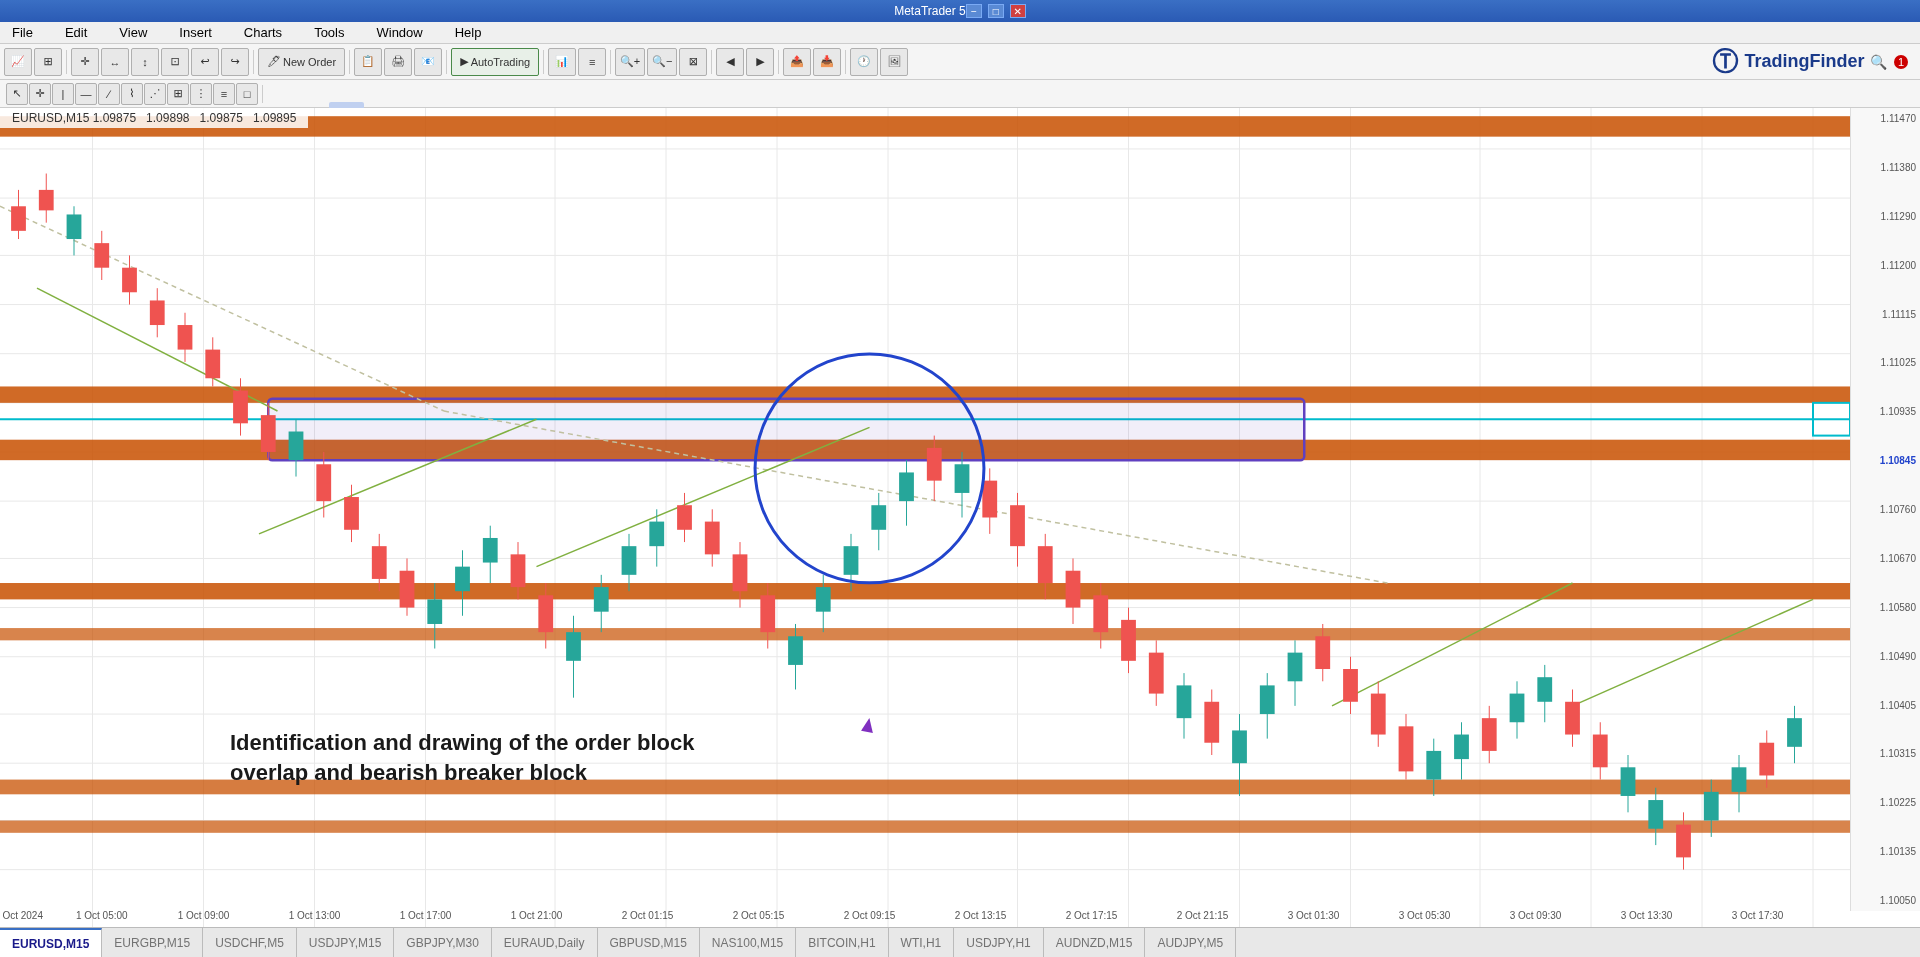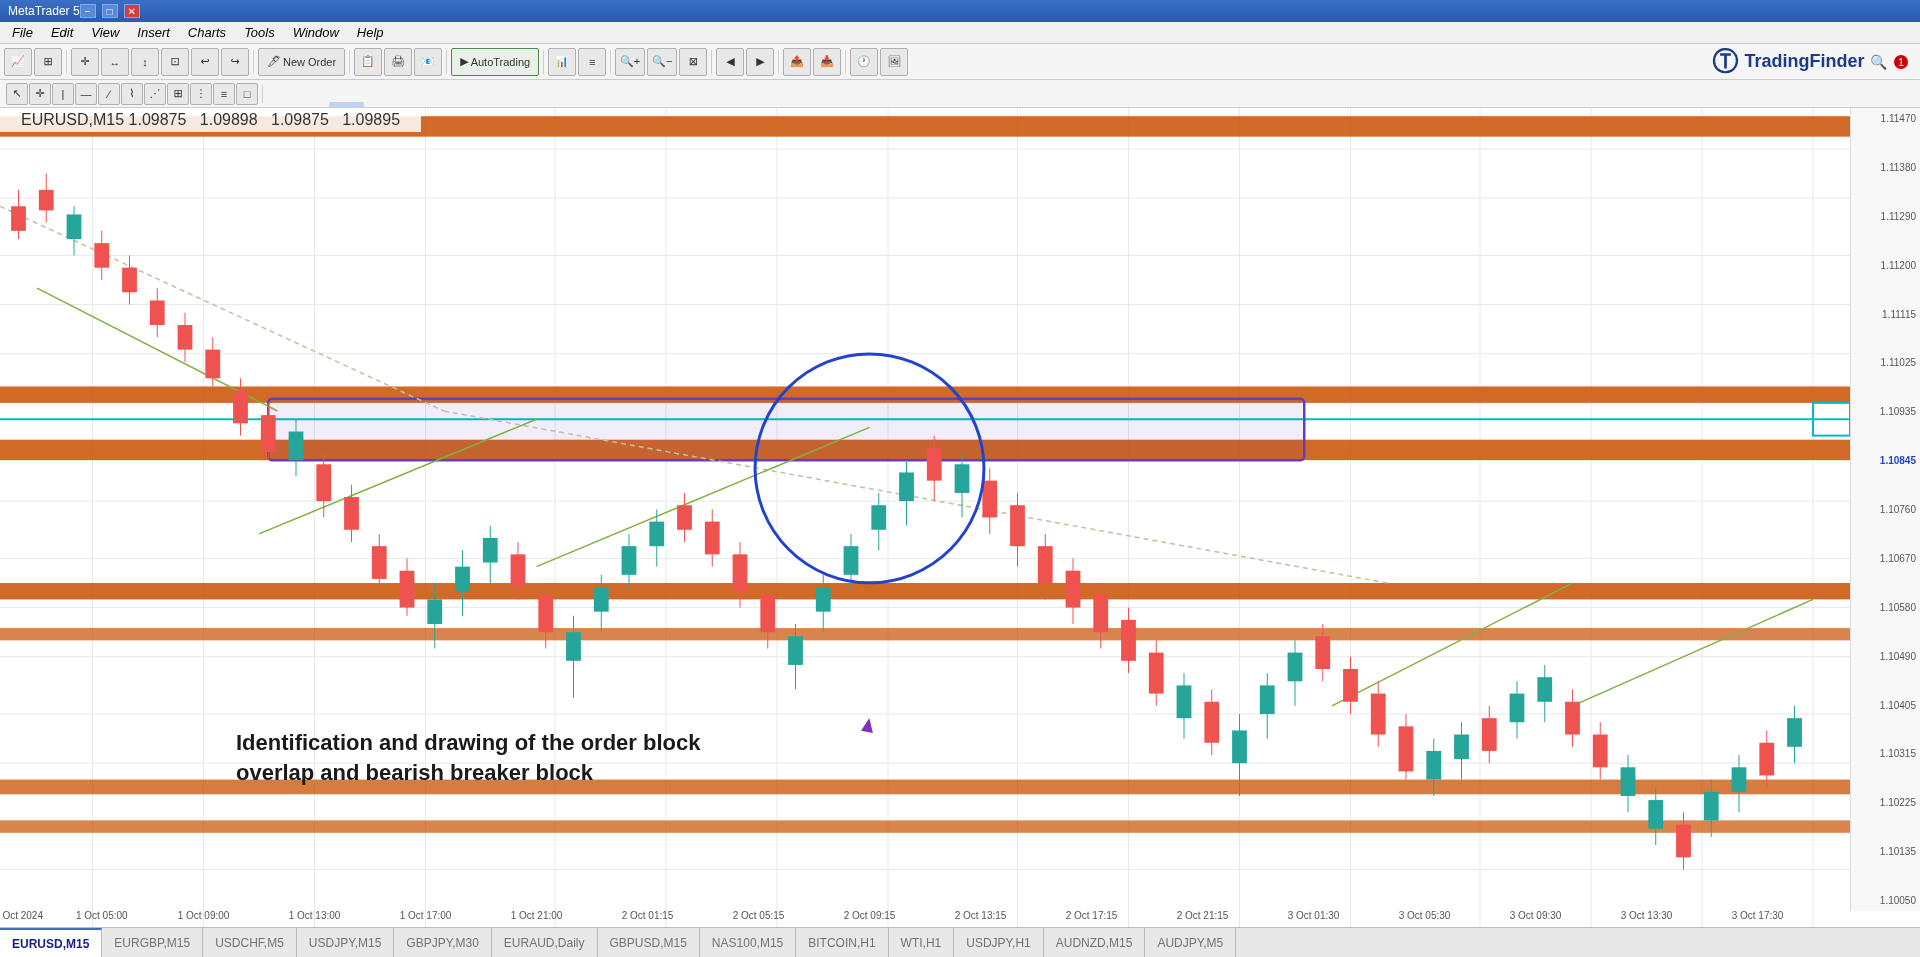--- a/index.html
+++ b/index.html
@@ -1,31 +1,31 @@
 <!DOCTYPE html>
 <html><head>
   <meta charset="utf-8">
   <style>
     * { margin: 0; padding: 0; box-sizing: border-box; }
     body { width: 1920px; height: 957px; overflow: hidden; background: #1a1a2e; font-family: 'Segoe UI', Tahoma, Arial, sans-serif; }
 
     
     #title-bar {
       width: 100%; height: 22px; background: linear-gradient(to bottom, #3a6fc4, #2a5ab4);
-      display: flex; align-items: center; justify-content: flex-start;
+      display: flex; align-items: center; justify-content: center;
       padding: 0 8px; color: white; font-size: 12px;
     }
     #title-bar-controls { display: flex; gap: 6px; }
     .title-btn { width: 16px; height: 14px; background: #5a8ad4; border: 1px solid #7aaaf4; display: flex; align-items: center; justify-content: center; font-size: 10px; color: white; cursor: pointer; }
 
     
     #menu-bar {
       width: 100%; height: 22px; background: #f0f0f0;
-      display: flex; align-items: center; padding: 0 4px; gap: 2px;
-      border-bottom: 1px solid #ccc; font-size: 13px; font-style: italic;
+      display: flex; align-items: center; padding: 0 4px; gap: 16px;
+      border-bottom: 1px solid #ccc; font-size: 13px;
     }
     .menu-item { padding: 2px 8px; cursor: pointer; color: #000; }
 
     
     #toolbar {
       width: 100%; height: 36px; background: #f5f5f5;
       display: flex; align-items: center; padding: 0 4px; gap: 2px;
       border-bottom: 1px solid #ccc;
     }
     .toolbar-btn {
@@ -65,21 +65,21 @@
       position: relative;
       width: 100%;
       height: calc(957px - 22px - 22px - 36px - 28px - 30px);
       background: #ffffff;
       overflow: hidden;
     }
 
     
     #chart-info {
       position: absolute; top: 0; left: 0;
-      padding: 3px 21px; font-size: 16px; color: #333;
+      padding: 3px 12px; font-size: 12px; color: #333;
       z-index: 10; background: rgba(255,255,255,0.85);
     }
 
     
     #price-axis {
       position: absolute; right: 0; top: 0; bottom: 16px; width: 70px;
       background: #f8f8f8; border-left: 1px solid #ddd;
       display: flex; flex-direction: column; justify-content: space-between;
       padding: 5px 4px; z-index: 5;
     }
@@ -491,21 +491,21 @@
     <span class="price-label">1.10580</span>
     <span class="price-label">1.10490</span>
     <span class="price-label">1.10405</span>
     <span class="price-label">1.10315</span>
     <span class="price-label">1.10225</span>
     <span class="price-label">1.10135</span>
     <span class="price-label">1.10050</span>
   </div>
 
 
-  <div class="chart-annotation" style="left: 236px; top: 620px; max-width: 680px;">
+  <div class="chart-annotation" style="left: 230px; top: 620px; max-width: 680px;">
     Identification and drawing of the order block<br>overlap and bearish breaker block
   </div>
 
 </div>
 
 <div id="symbol-tabs">
   <div class="symbol-tab active">EURUSD,M15</div>
   <div class="symbol-tab">EURGBP,M15</div>
   <div class="symbol-tab">USDCHF,M5</div>
   <div class="symbol-tab">USDJPY,M15</div>

